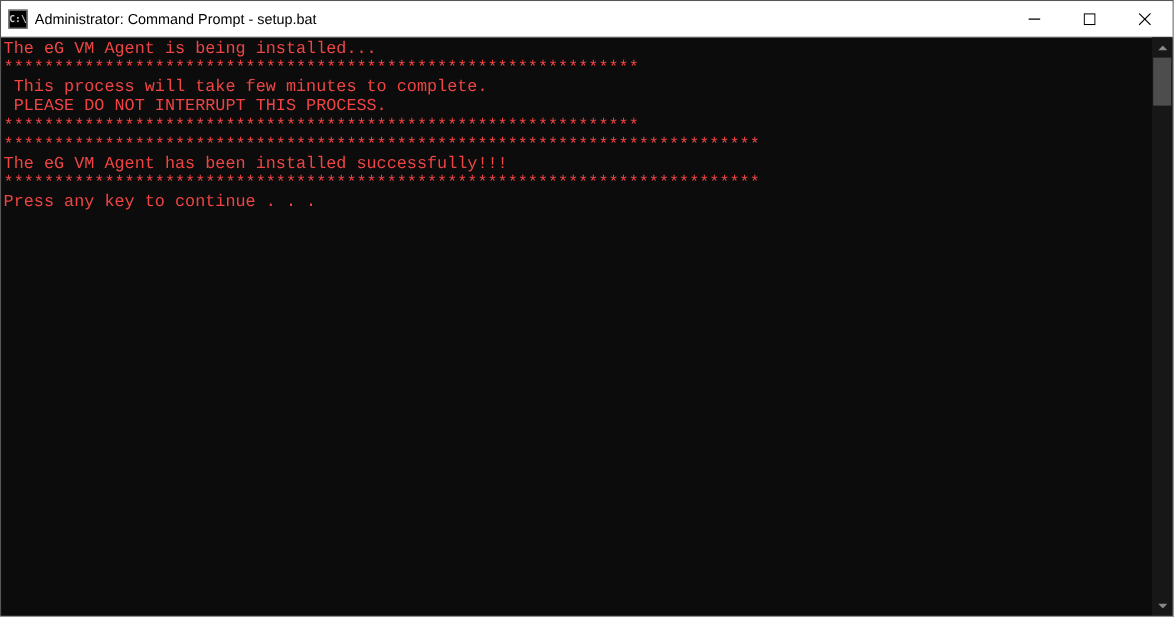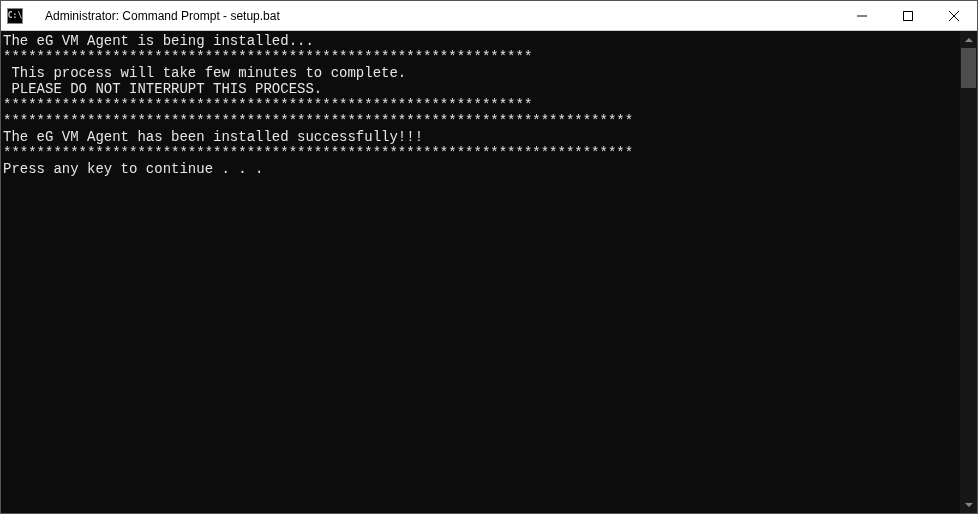--- a/index.html
+++ b/index.html
@@ -53,21 +53,20 @@
       flex-shrink: 0;
       border: 1px solid #888;
       line-height: 1;
     }
     .title-text {
       font-size: 12px;
       color: #000;
       white-space: nowrap;
       overflow: hidden;
       text-overflow: ellipsis;
-      margin-left: 16px;
     }
     .window-controls {
       display: flex;
       height: 100%;
     }
     .win-btn {
       width: 46px;
       height: 30px;
       display: flex;
       align-items: center;
@@ -82,21 +81,21 @@
     }
     .terminal-wrap {
       flex: 1;
       display: flex;
       background: #0c0c0c;
       min-height: 0;
     }
     .terminal {
       flex: 1;
       background: #0c0c0c;
-      color: #e5e5e5;
+      color: #ef4444;
       font-family: Consolas, "Courier New", monospace;
       font-size: 14px;
       line-height: 16px;
       padding: 2px 0 0 2px;
       white-space: pre;
       overflow: hidden;
     }
     .scrollbar {
       width: 17px;
       background: #171717;

